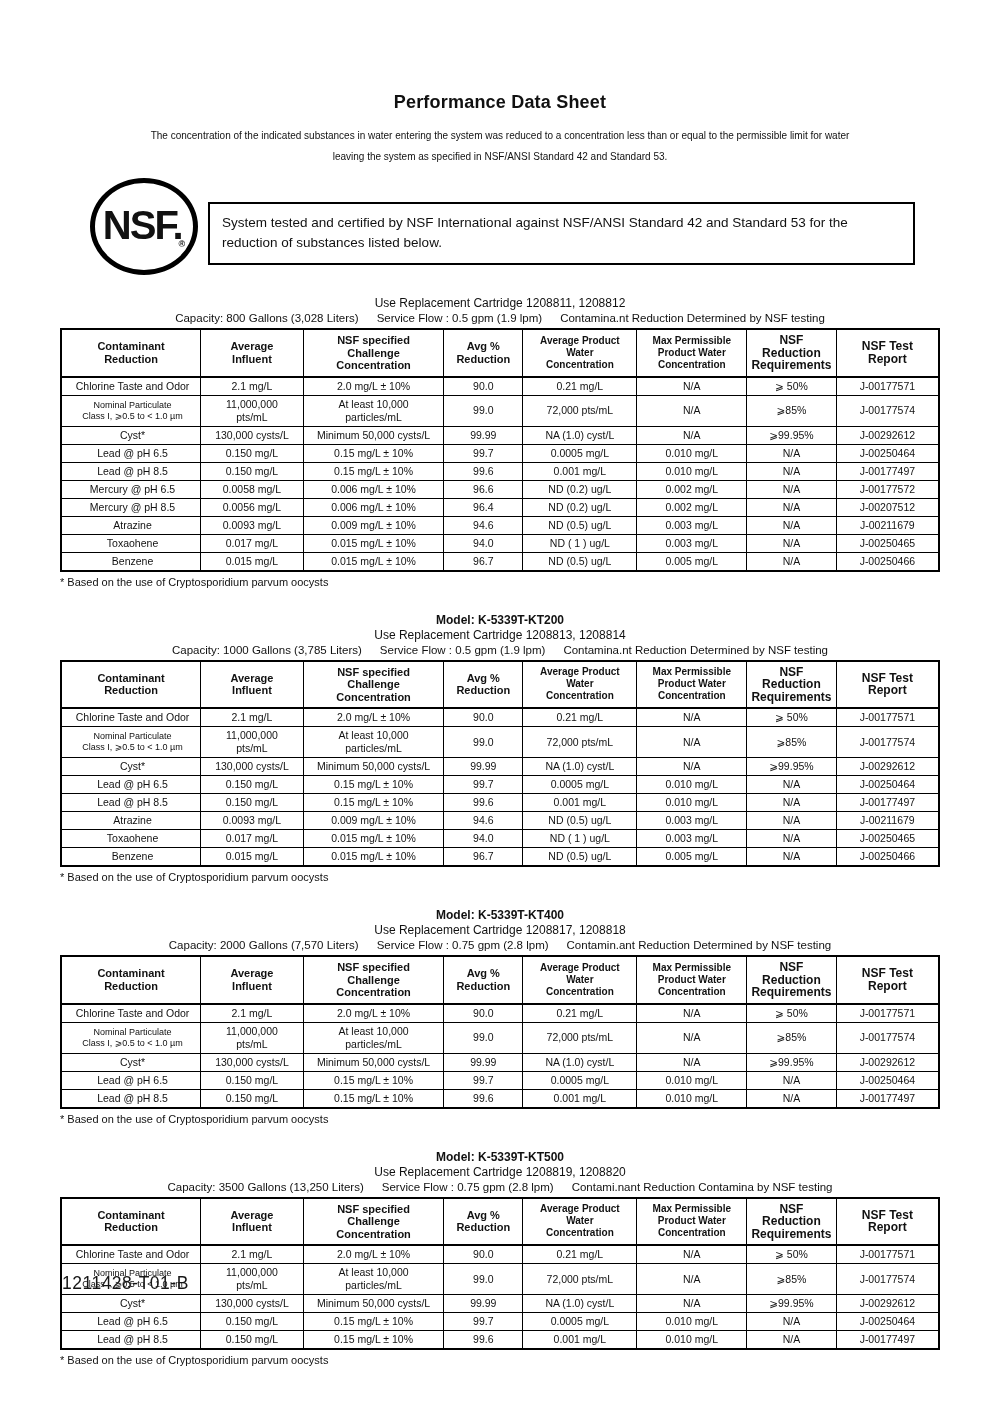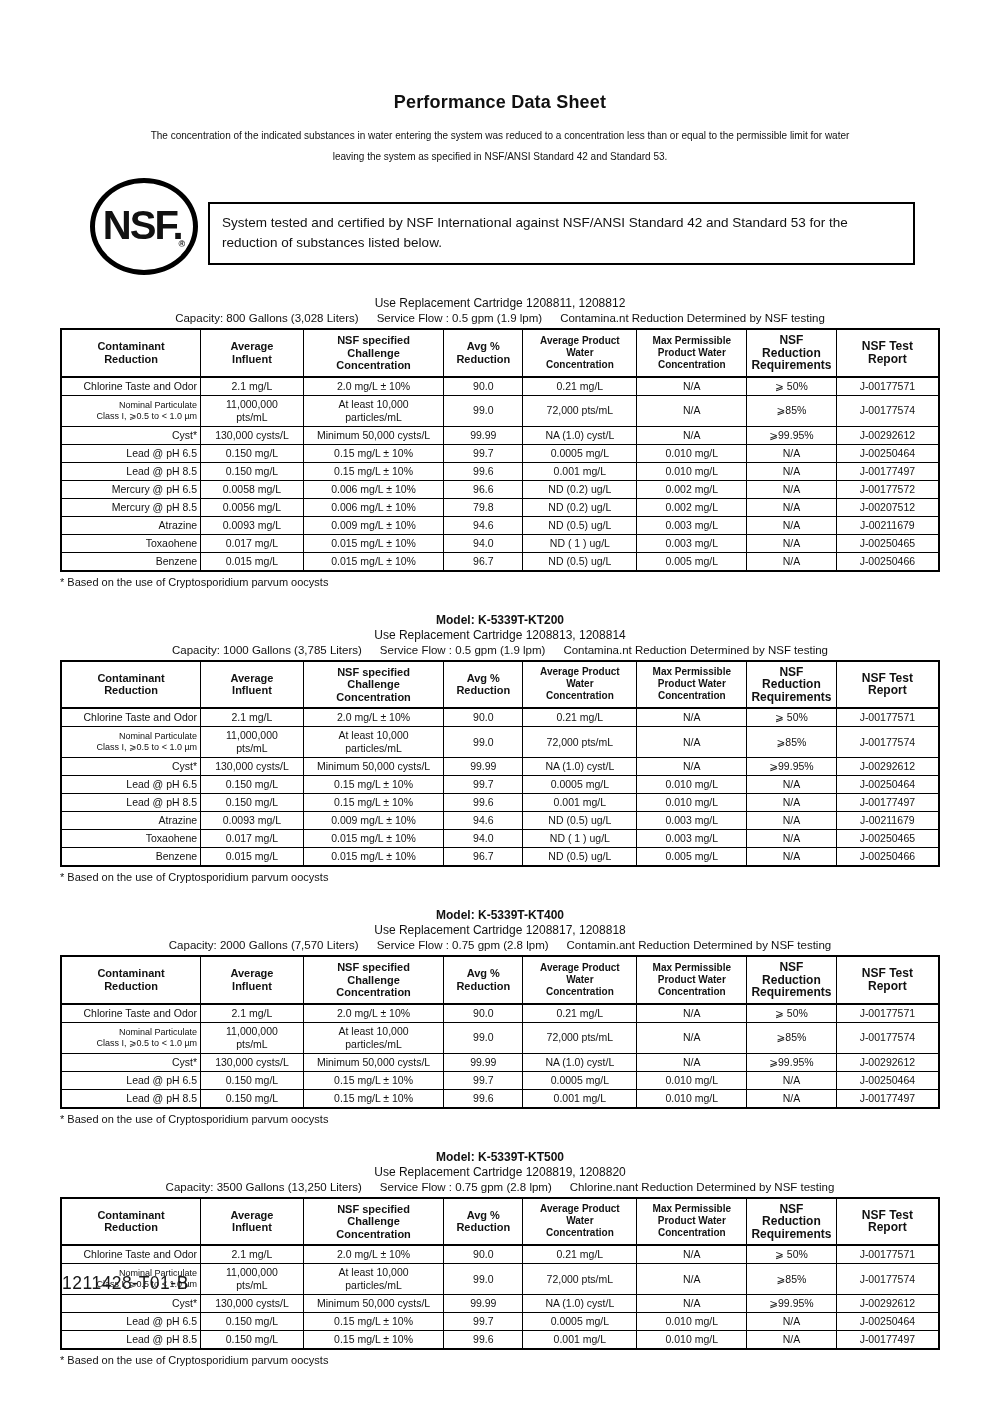--- a/index.html
+++ b/index.html
@@ -50,21 +50,21 @@
   .data-table th, .data-table td { border: 1px solid #000; }
   .data-table thead th {
     font-size: 11px; font-weight: bold; line-height: 12.5px;
     padding: 4px 2px; border-bottom: 2px solid #000; text-align: center;
   }
   .data-table thead th.col4, .data-table thead th.col5 { font-size: 10px; line-height: 12px; }
   .data-table thead th.col6, .data-table thead th.col7 { font-size: 12px; line-height: 12.5px; }
   .data-table td {
     font-size: 10.5px; line-height: 13px; text-align: center; padding: 2px 3px;
   }
-  .data-table td.first { text-align: right; padding-left: 6px; }
+  .data-table td.first { text-align: center; padding-left: 6px; }
   .data-table td.small-label { font-size: 9px; line-height: 11px; }
 
   .footnote { font-size: 11px; margin-top: 3px; line-height: 14px; }
 
   .footer-code {
     position: absolute; left: 62px; top: 1273px;
     font-size: 17.5px; letter-spacing: .5px; color: #161616;
   }
 </style>
 </head>
@@ -170,21 +170,21 @@
               <td>96.6</td>
               <td>ND (0.2) ug/L</td>
               <td>0.002 mg/L</td>
               <td>N/A</td>
               <td>J-00177572</td>
             </tr>
             <tr>
               <td class="first">Mercury @ pH 8.5</td>
               <td>0.0056 mg/L</td>
               <td>0.006 mg/L ± 10%</td>
-              <td>79.8</td>
+              <td>96.4</td>
               <td>ND (0.2) ug/L</td>
               <td>0.002 mg/L</td>
               <td>N/A</td>
               <td>J-00207512</td>
             </tr>
             <tr>
               <td class="first">Atrazine</td>
               <td>0.0093 mg/L</td>
               <td>0.009 mg/L ± 10%</td>
               <td>94.6</td>
@@ -415,21 +415,21 @@
             </tr>
           </tbody>
     </table>
     <div class="footnote">* Based on the use of Cryptosporidium parvum oocysts</div>
   </section>
 
   <section class="table-block">
     <div class="model-line">Model: K-5339T-KT500</div>
     <div class="cartridge-line">Use Replacement Cartridge 1208819, 1208820</div>
     <div class="capacity-line">
-      <span>Capacity: 3500 Gallons (13,250 Liters)</span><span>Service Flow : 0.75 gpm (2.8 lpm)</span><span>Chlorine.nant Reduction Determined by NSF testing</span>
+      <span>Capacity: 3500 Gallons (13,250 Liters)</span><span>Service Flow : 0.75 gpm (2.8 lpm)</span><span>Contami.nant Reduction Contamina by NSF testing</span>
     </div>
     <table class="data-table">
       <colgroup>
         <col class="w0">
             <col class="w1">
             <col class="w2">
             <col class="w3">
         <col class="w4">
             <col class="w5">
             <col class="w6">

